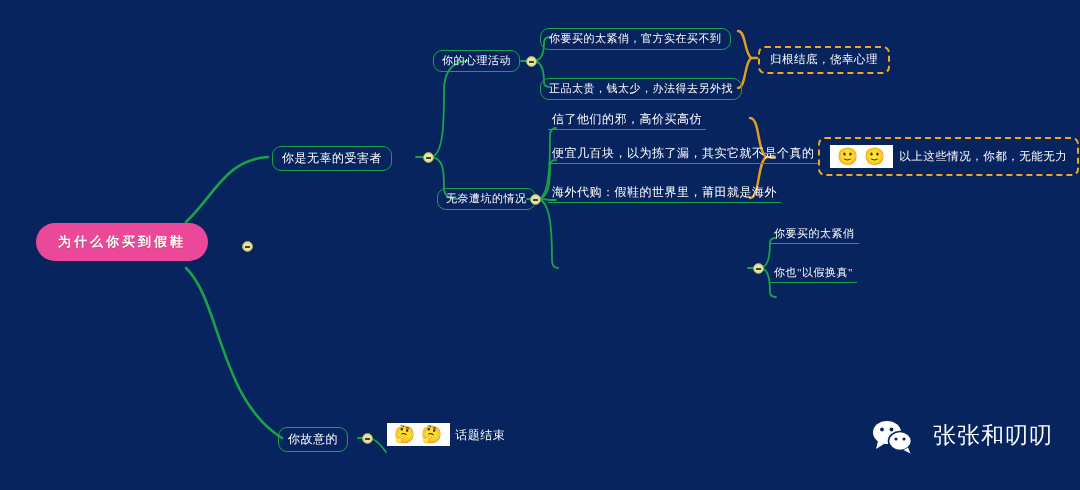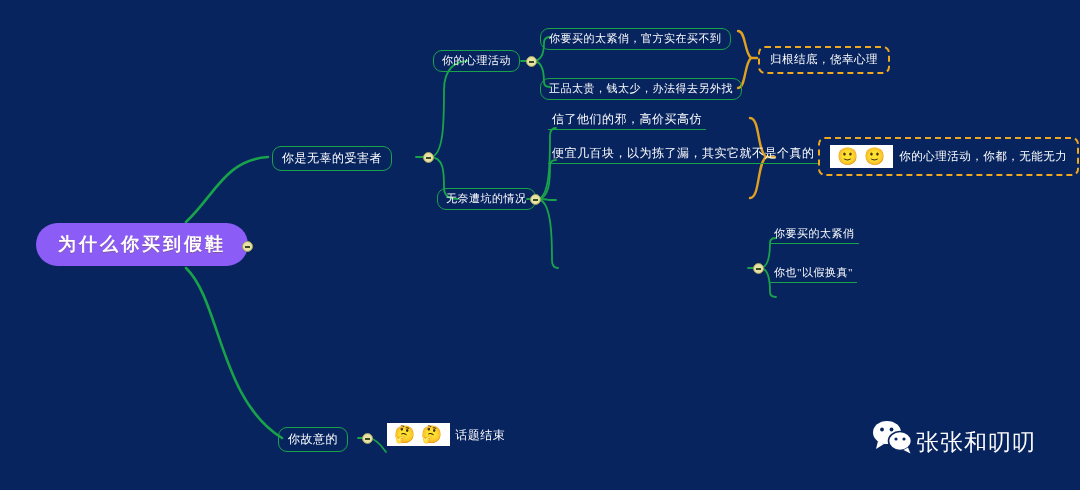--- a/index.html
+++ b/index.html
@@ -30,24 +30,24 @@
   }
   .node {
     position: absolute;
     box-sizing: border-box;
     white-space: nowrap;
     color: #ffffff;
     line-height: 1;
   }
   
   .root-node {
-    background: #8b5cf6;
+    background: #ec4899;
     border-radius: 22px;
     color: #ffffff;
-    font-size: 18px;
+    font-size: 13px;
     font-weight: bold;
     letter-spacing: 3px;
     padding: 12px 22px 13px 22px;
     text-shadow: 0 1px 0 rgba(120,80,0,.35);
   }
   
   .boxed {
     border: 1.6px solid #18a34a;
     border-radius: 9px;
     background: transparent;
@@ -122,22 +122,22 @@
     align-items: center;
     gap: 5px;
     font-size: 12px;
     color: #ffffff;
     letter-spacing: .5px;
   }
   
   .wechat {
     position: absolute;
     display: flex;
-    align-items: flex-end;
-    gap: 2px;
+    align-items: flex-start;
+    gap: 19px;
     color: #ffffff;
   }
   .wechat-label {
     font-size: 23px;
     letter-spacing: 1px;
   }
 </style>
 </head>
 <body>
 
@@ -217,27 +217,28 @@
 
   <div class="node boxed small" style="left:540px; top:28px;">你要买的太紧俏，官方实在买不到</div>
   <div class="node boxed small" style="left:540px; top:78px;">正品太贵，钱太少，办法得去另外找</div>
 
   <div class="node summary" style="left:758px; top:46px;">
     <span class="cap">归根结底，侥幸心理</span>
   </div>
 
   <div class="node underlined" style="left:548px; top:113px;">信了他们的邪，高价买高仿</div>
   <div class="node underlined" style="left:548px; top:147px;">便宜几百块，以为拣了漏，其实它就不是个真的</div>
+  <div class="node underlined" style="left:548px; top:186px;">海外代购：假鞋的世界里，莆田就是海外</div>
 
   <div class="node summary" style="left:818px; top:137px;">
     <span class="emoji-strip">
       <span>🙂</span>
       <span>🙂</span>
     </span>
-    <span class="cap">你的心理活动，你都，无能无力</span>
+    <span class="cap">以上这些情况，你都，无能无力</span>
   </div>
 
   <div class="node underlined tiny" style="left:770px; top:228px;">你要买的太紧俏</div>
   <div class="node underlined tiny" style="left:770px; top:267px;">你也"以假换真"</div>
   <div class="toggle" style="left:753px; top:263px;"></div>
 
   <div class="wechat" style="left:872px; top:420px;">
     <span>
       <svg width="42" height="34" viewBox="0 0 42 34">
         <ellipse cx="15" cy="12.5" rx="14" ry="11.5" fill="#ffffff"></ellipse>

